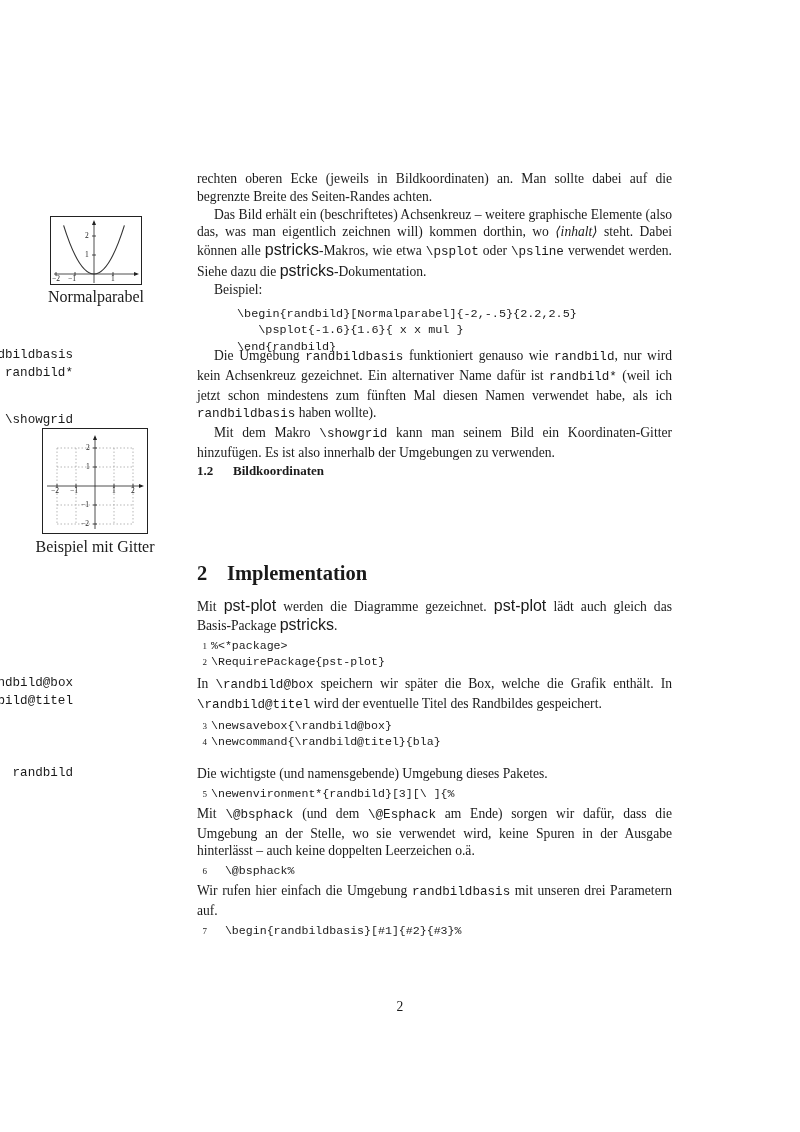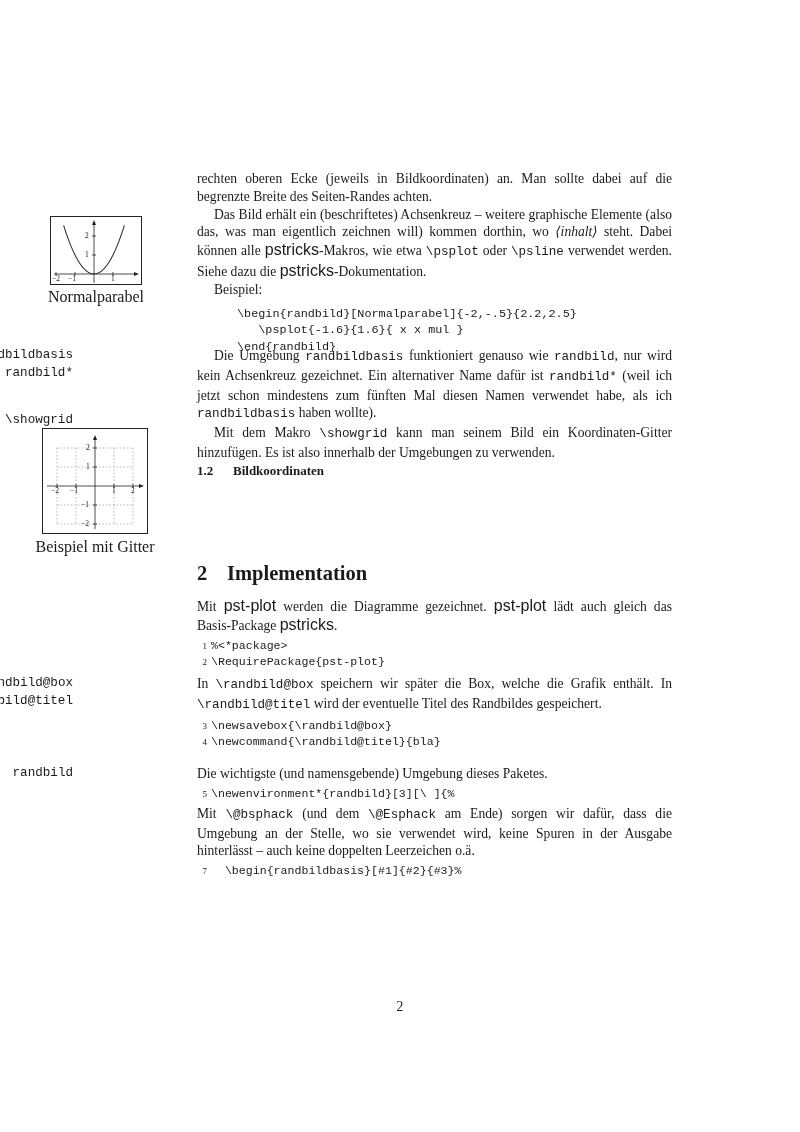--- a/index.html
+++ b/index.html
@@ -118,17 +118,19 @@
   <div class="main" style="top:675px;">
     <p class="p"><span>In </span><span class="tt">\randbild@box</span><span> speichern wir später die Box, welche die Grafik enthält. In </span><span class="tt">\randbild@titel</span><span> wird der eventuelle Titel des Randbildes gespeichert.</span></p>
     <div class="code" style="margin-top:3px;"><div><span class="lnum">3</span><span>\newsavebox{\randbild@box}</span></div><div><span class="lnum">4</span><span>\newcommand{\randbild@titel}{bla}</span></div></div>
   </div>
 
   <div class="margin-label" style="top:765px;">randbild</div>
   <div class="main" style="top:765px;">
     <p class="p">Die wichtigste (und namensgebende) Umgebung dieses Paketes.</p>
     <div class="code" style="margin-top:3px; margin-bottom:3px;"><div><span class="lnum">5</span><span>\newenvironment*{randbild}[3][\ ]{%</span></div></div>
     <p class="p"><span>Mit </span><span class="tt">\@bsphack</span><span> (und dem </span><span class="tt">\@Esphack</span><span> am Ende) sorgen wir dafür, dass die Umgebung an der Stelle, wo sie verwendet wird, keine Spuren in der Ausgabe hinterlässt – auch keine doppelten Leerzeichen o.ä.</span></p>
+    <div class="code" style="margin-top:3px; margin-bottom:3px;"><div><span class="lnum">6</span><span>  \@bsphack%</span></div></div>
+    <p class="p"><span>Wir rufen hier einfach die Umgebung </span><span class="tt">randbildbasis</span><span> mit unseren drei Parametern auf.</span></p>
     <div class="code" style="margin-top:3px;"><div><span class="lnum">7</span><span>  \begin{randbildbasis}[#1]{#2}{#3}%</span></div></div>
   </div>
 
   <div class="pagenum">2</div>
 </div>
 
 </body></html>

